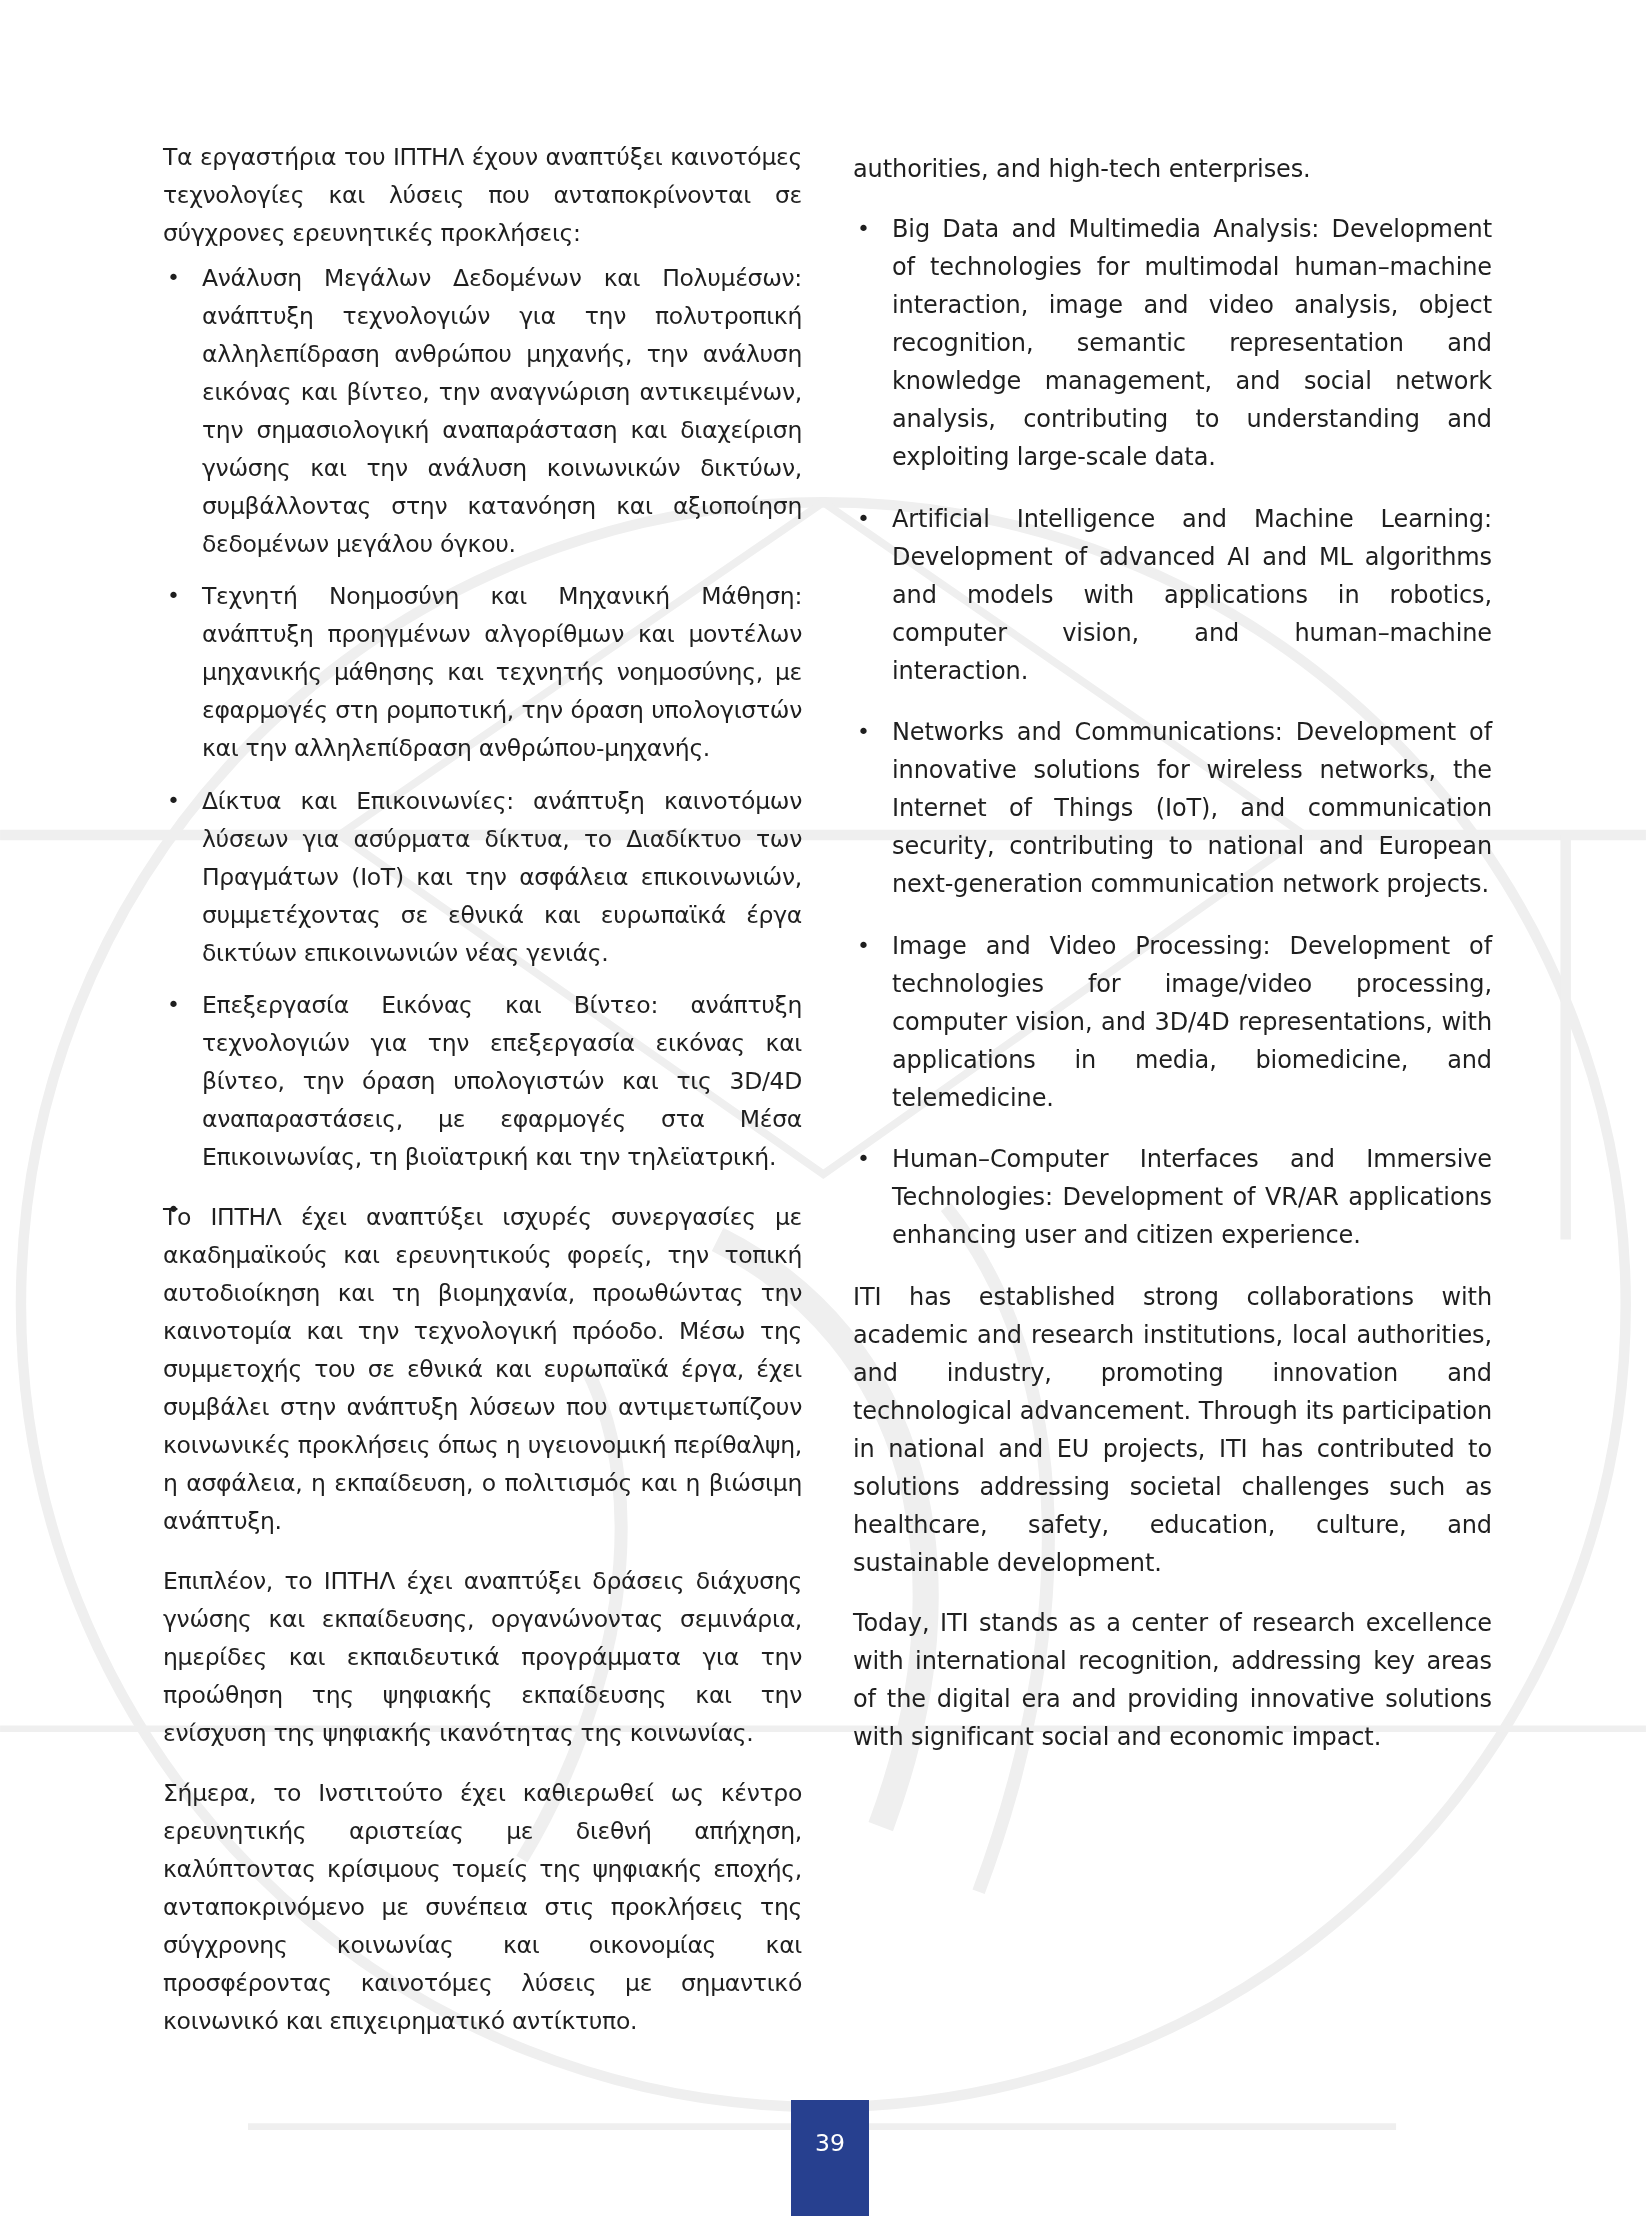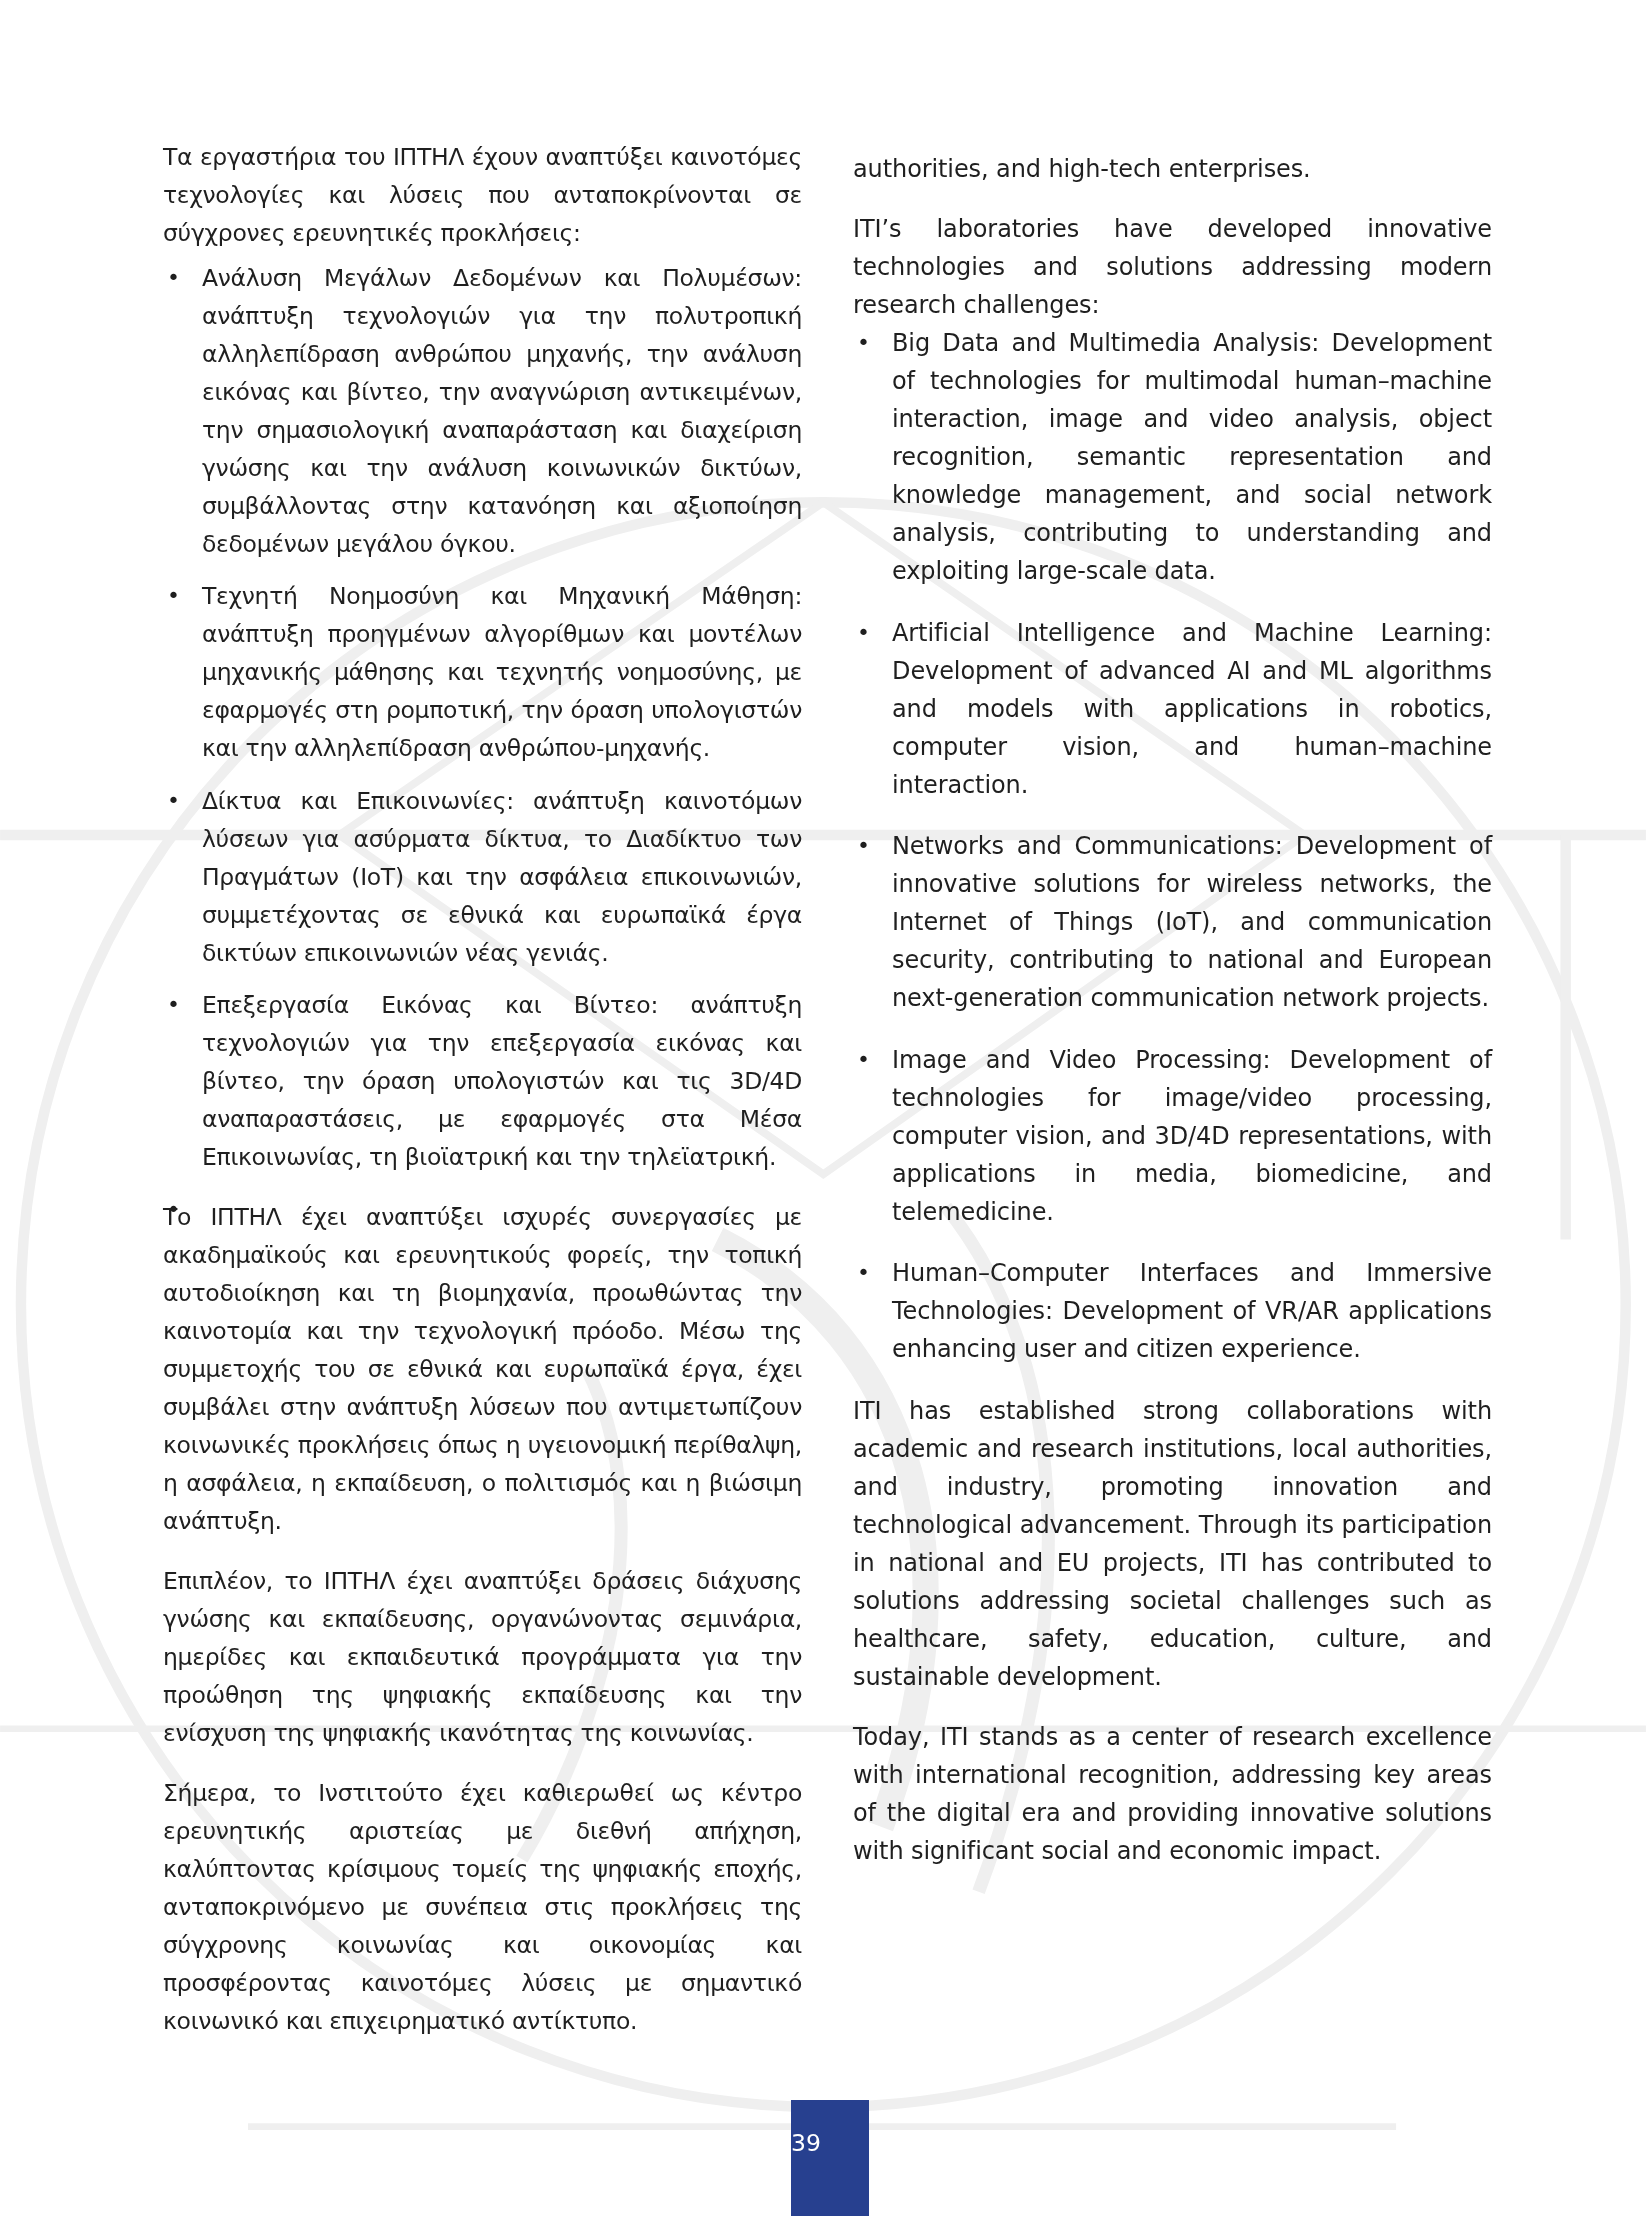--- a/index.html
+++ b/index.html
@@ -20,21 +20,21 @@
   .col-right ul li { margin-bottom: 23.5px; }
   .col ul li .bullet {
     position: absolute; left: 3.9px; top: 0; font-size: 22px; line-height: 38px;
   }
   .col-left p.lead { margin-bottom: 7px; }
   .col-right p.lead { margin-bottom: 0; }
   .page-badge {
     position: absolute; left: 791px; top: 2100px; width: 78px; height: 117px;
     background: #27408f; color: #ffffff; z-index: 2;
     font-family: "DejaVu Sans", sans-serif; font-size: 23.5px;
-    display: flex; padding-top: 29px; box-sizing: border-box;
+    display: flex; justify-content: center; padding-top: 29px; box-sizing: border-box;
   }
 </style>
 </head>
 <body>
 
 <svg class="watermark" viewBox="0 0 2523 3397" xmlns="http://www.w3.org/2000/svg">
   <g fill="none" stroke="#efefef" stroke-width="16">
     <circle cx="1262" cy="2000" r="1230"></circle>
     <path d="M0 1280 L2523 1280"></path>
     <path d="M2400 1280 L2400 1900"></path>
@@ -57,21 +57,20 @@
     <li><span class="bullet">•</span><span>Επεξεργασία Εικόνας και Βίντεο: ανάπτυξη τεχνολογιών για την επεξεργασία εικόνας και βίντεο, την όραση υπολογιστών και τις 3D/4D αναπαραστάσεις, με εφαρμογές στα Μέσα Επικοινωνίας, τη βιοϊατρική και την τηλεϊατρική.</span></li>
     <li><span class="bullet">•</span></li>
   </ul>
   <p>Το ΙΠΤΗΛ έχει αναπτύξει ισχυρές συνεργασίες με ακαδημαϊκούς και ερευνητικούς φορείς, την τοπική αυτοδιοίκηση και τη βιομηχανία, προωθώντας την καινοτομία και την τεχνολογική πρόοδο. Μέσω της συμμετοχής του σε εθνικά και ευρωπαϊκά έργα, έχει συμβάλει στην ανάπτυξη λύσεων που αντιμετωπίζουν κοινωνικές προκλήσεις όπως η υγειονομική περίθαλψη, η ασφάλεια, η εκπαίδευση, ο πολιτισμός και η βιώσιμη ανάπτυξη.</p>
   <p>Επιπλέον, το ΙΠΤΗΛ έχει αναπτύξει δράσεις διάχυσης γνώσης και εκπαίδευσης, οργανώνοντας σεμινάρια, ημερίδες και εκπαιδευτικά προγράμματα για την προώθηση της ψηφιακής εκπαίδευσης και την ενίσχυση της ψηφιακής ικανότητας της κοινωνίας.</p>
   <p>Σήμερα, το Ινστιτούτο έχει καθιερωθεί ως κέντρο ερευνητικής αριστείας με διεθνή απήχηση, καλύπτοντας κρίσιμους τομείς της ψηφιακής εποχής, ανταποκρινόμενο με συνέπεια στις προκλήσεις της σύγχρονης κοινωνίας και οικονομίας και προσφέροντας καινοτόμες λύσεις με σημαντικό κοινωνικό και επιχειρηματικό αντίκτυπο.</p>
 </div>
 
 <div class="col col-right">
   <p>authorities, and high-tech enterprises.</p>
-  <p class="lead">ITI’s laboratories have developed innovative technologies and solutions addressing modern research challenges:</p>
   <ul>
     <li><span class="bullet">•</span><span>Big Data and Multimedia Analysis: Development of technologies for multimodal human–machine interaction, image and video analysis, object recognition, semantic representation and knowledge management, and social network analysis, contributing to understanding and exploiting large-scale data.</span></li>
     <li><span class="bullet">•</span><span>Artificial Intelligence and Machine Learning: Development of advanced AI and ML algorithms and models with applications in robotics, computer vision, and human–machine interaction.</span></li>
     <li><span class="bullet">•</span><span>Networks and Communications: Development of innovative solutions for wireless networks, the Internet of Things (IoT), and communication security, contributing to national and European next-generation communication network projects.</span></li>
     <li><span class="bullet">•</span><span>Image and Video Processing: Development of technologies for image/video processing, computer vision, and 3D/4D representations, with applications in media, biomedicine, and telemedicine.</span></li>
     <li><span class="bullet">•</span><span>Human–Computer Interfaces and Immersive Technologies: Development of VR/AR applications enhancing user and citizen experience.</span></li>
   </ul>
   <p>ITI has established strong collaborations with academic and research institutions, local authorities, and industry, promoting innovation and technological advancement. Through its participation in national and EU projects, ITI has contributed to solutions addressing societal challenges such as healthcare, safety, education, culture, and sustainable development.</p>
   <p>Today, ITI stands as a center of research excellence with international recognition, addressing key areas of the digital era and providing innovative solutions with significant social and economic impact.</p>
 </div>

